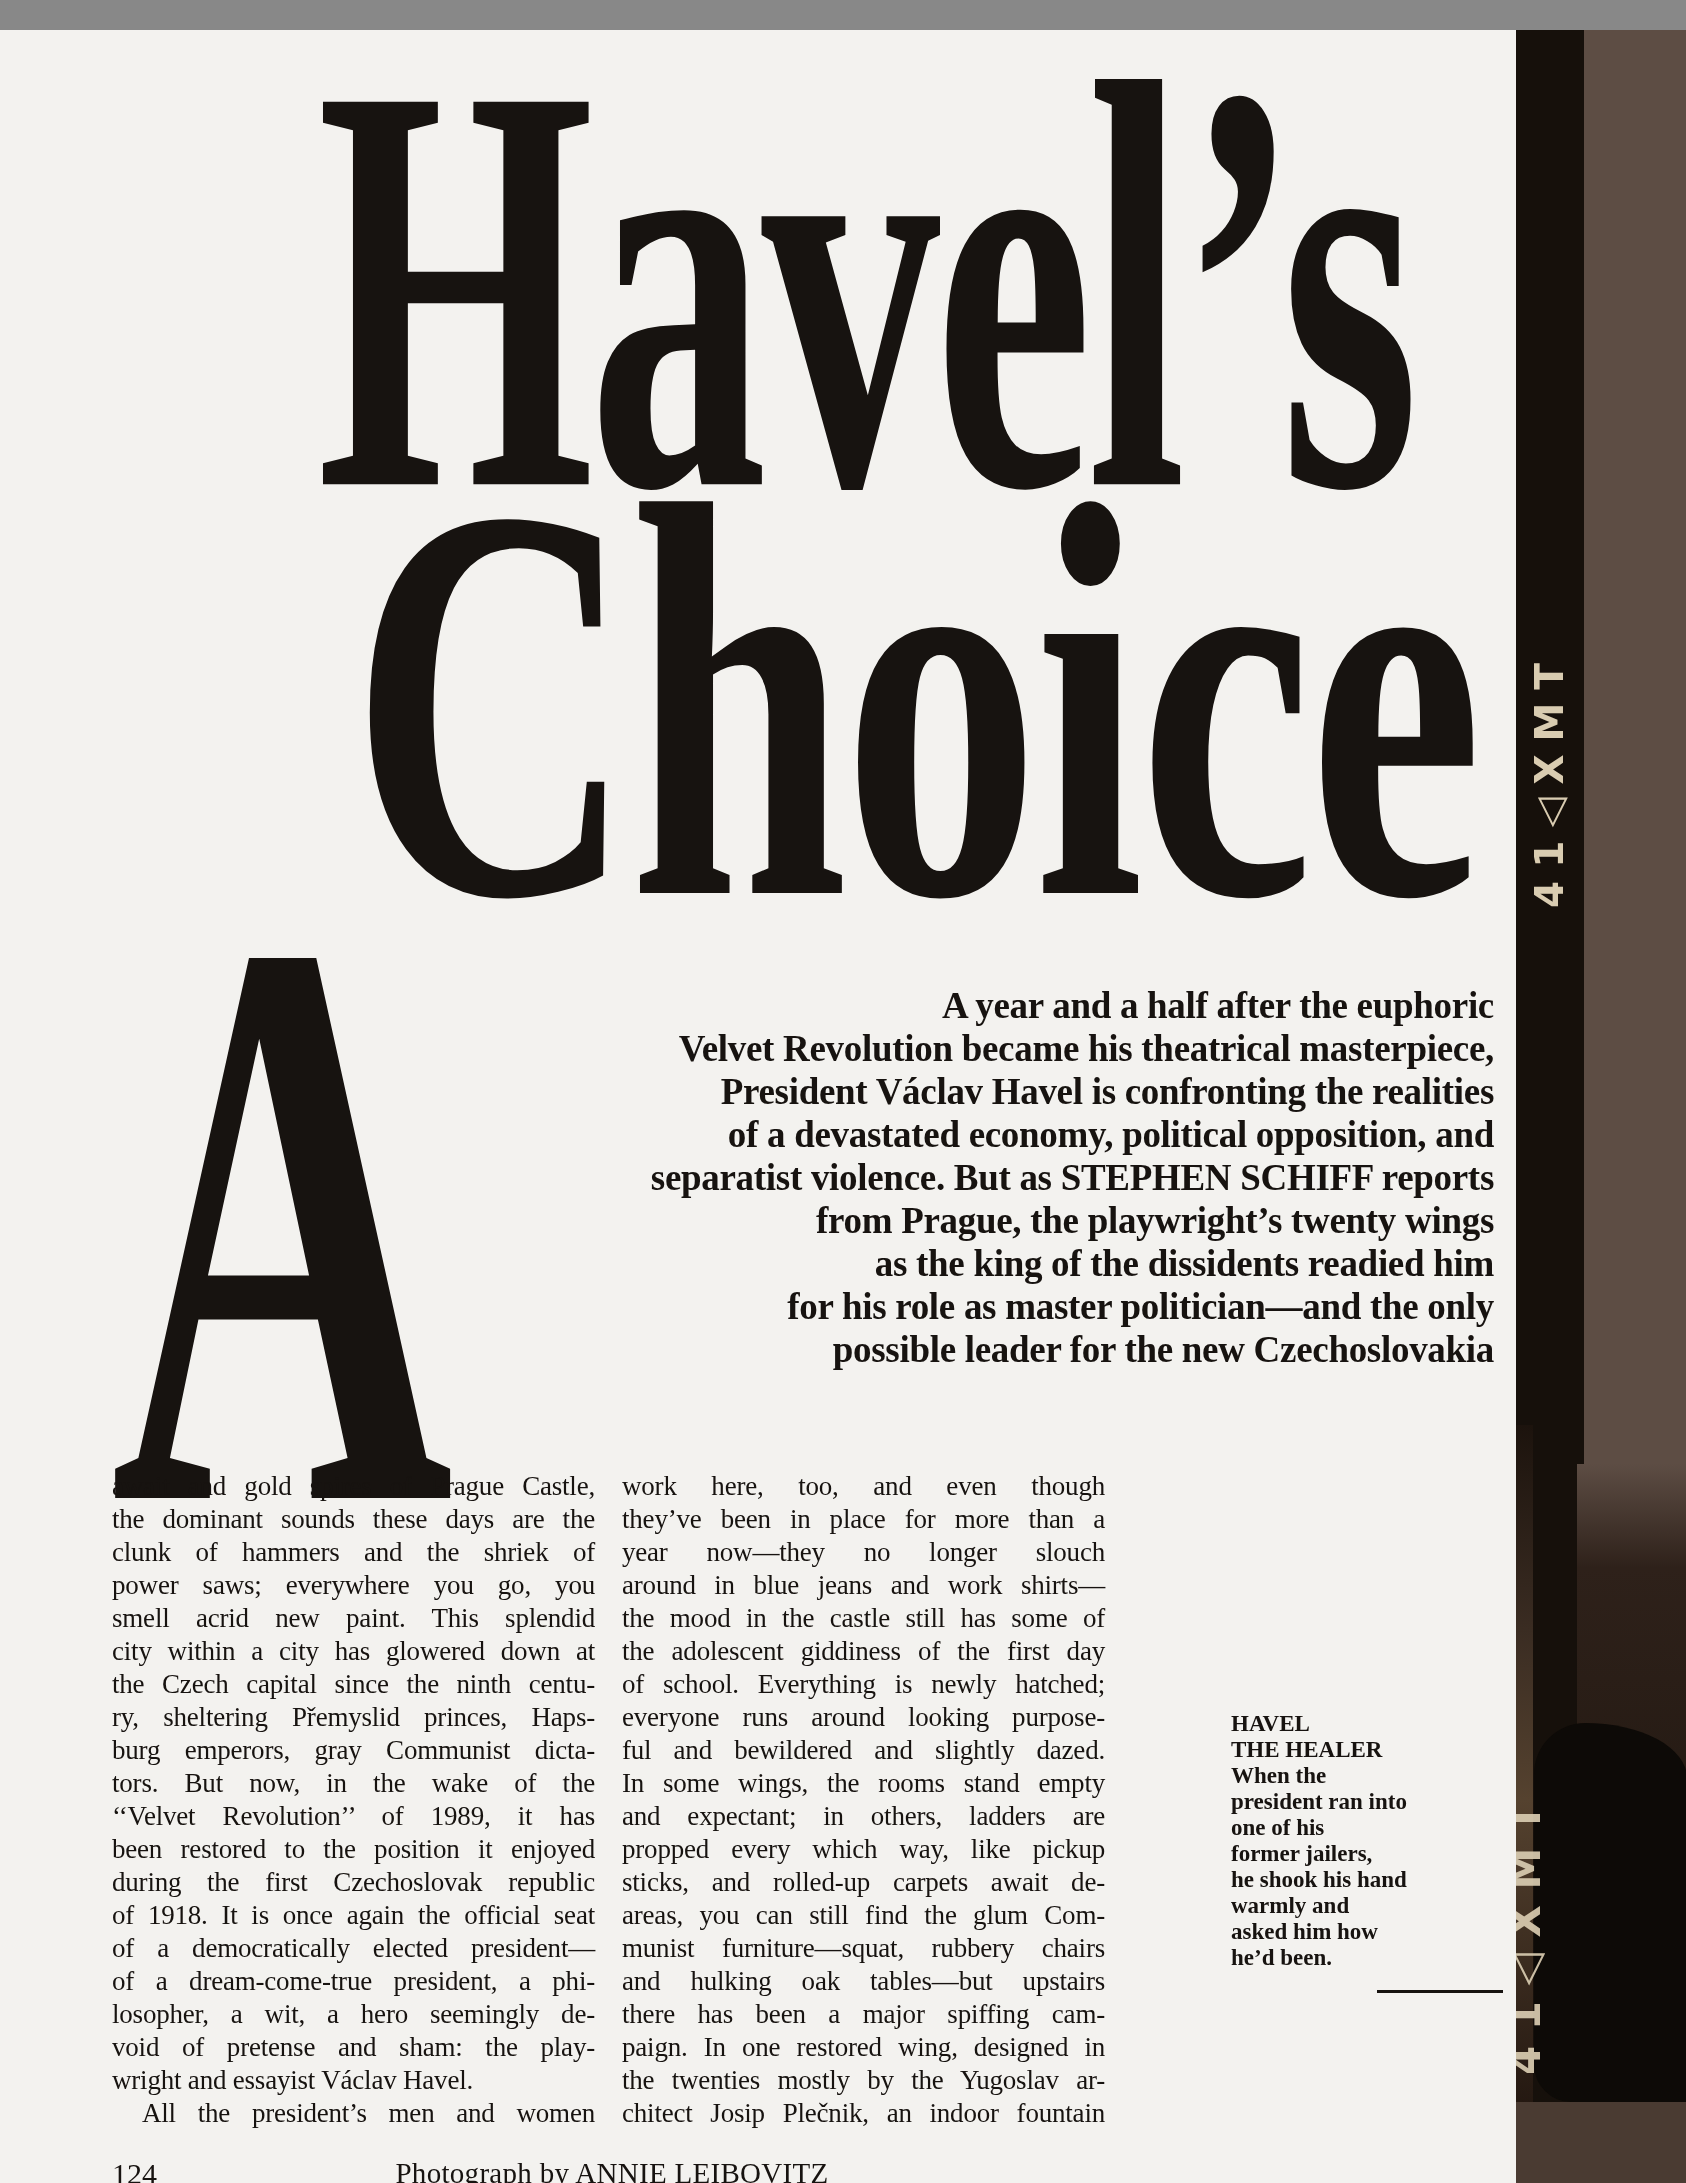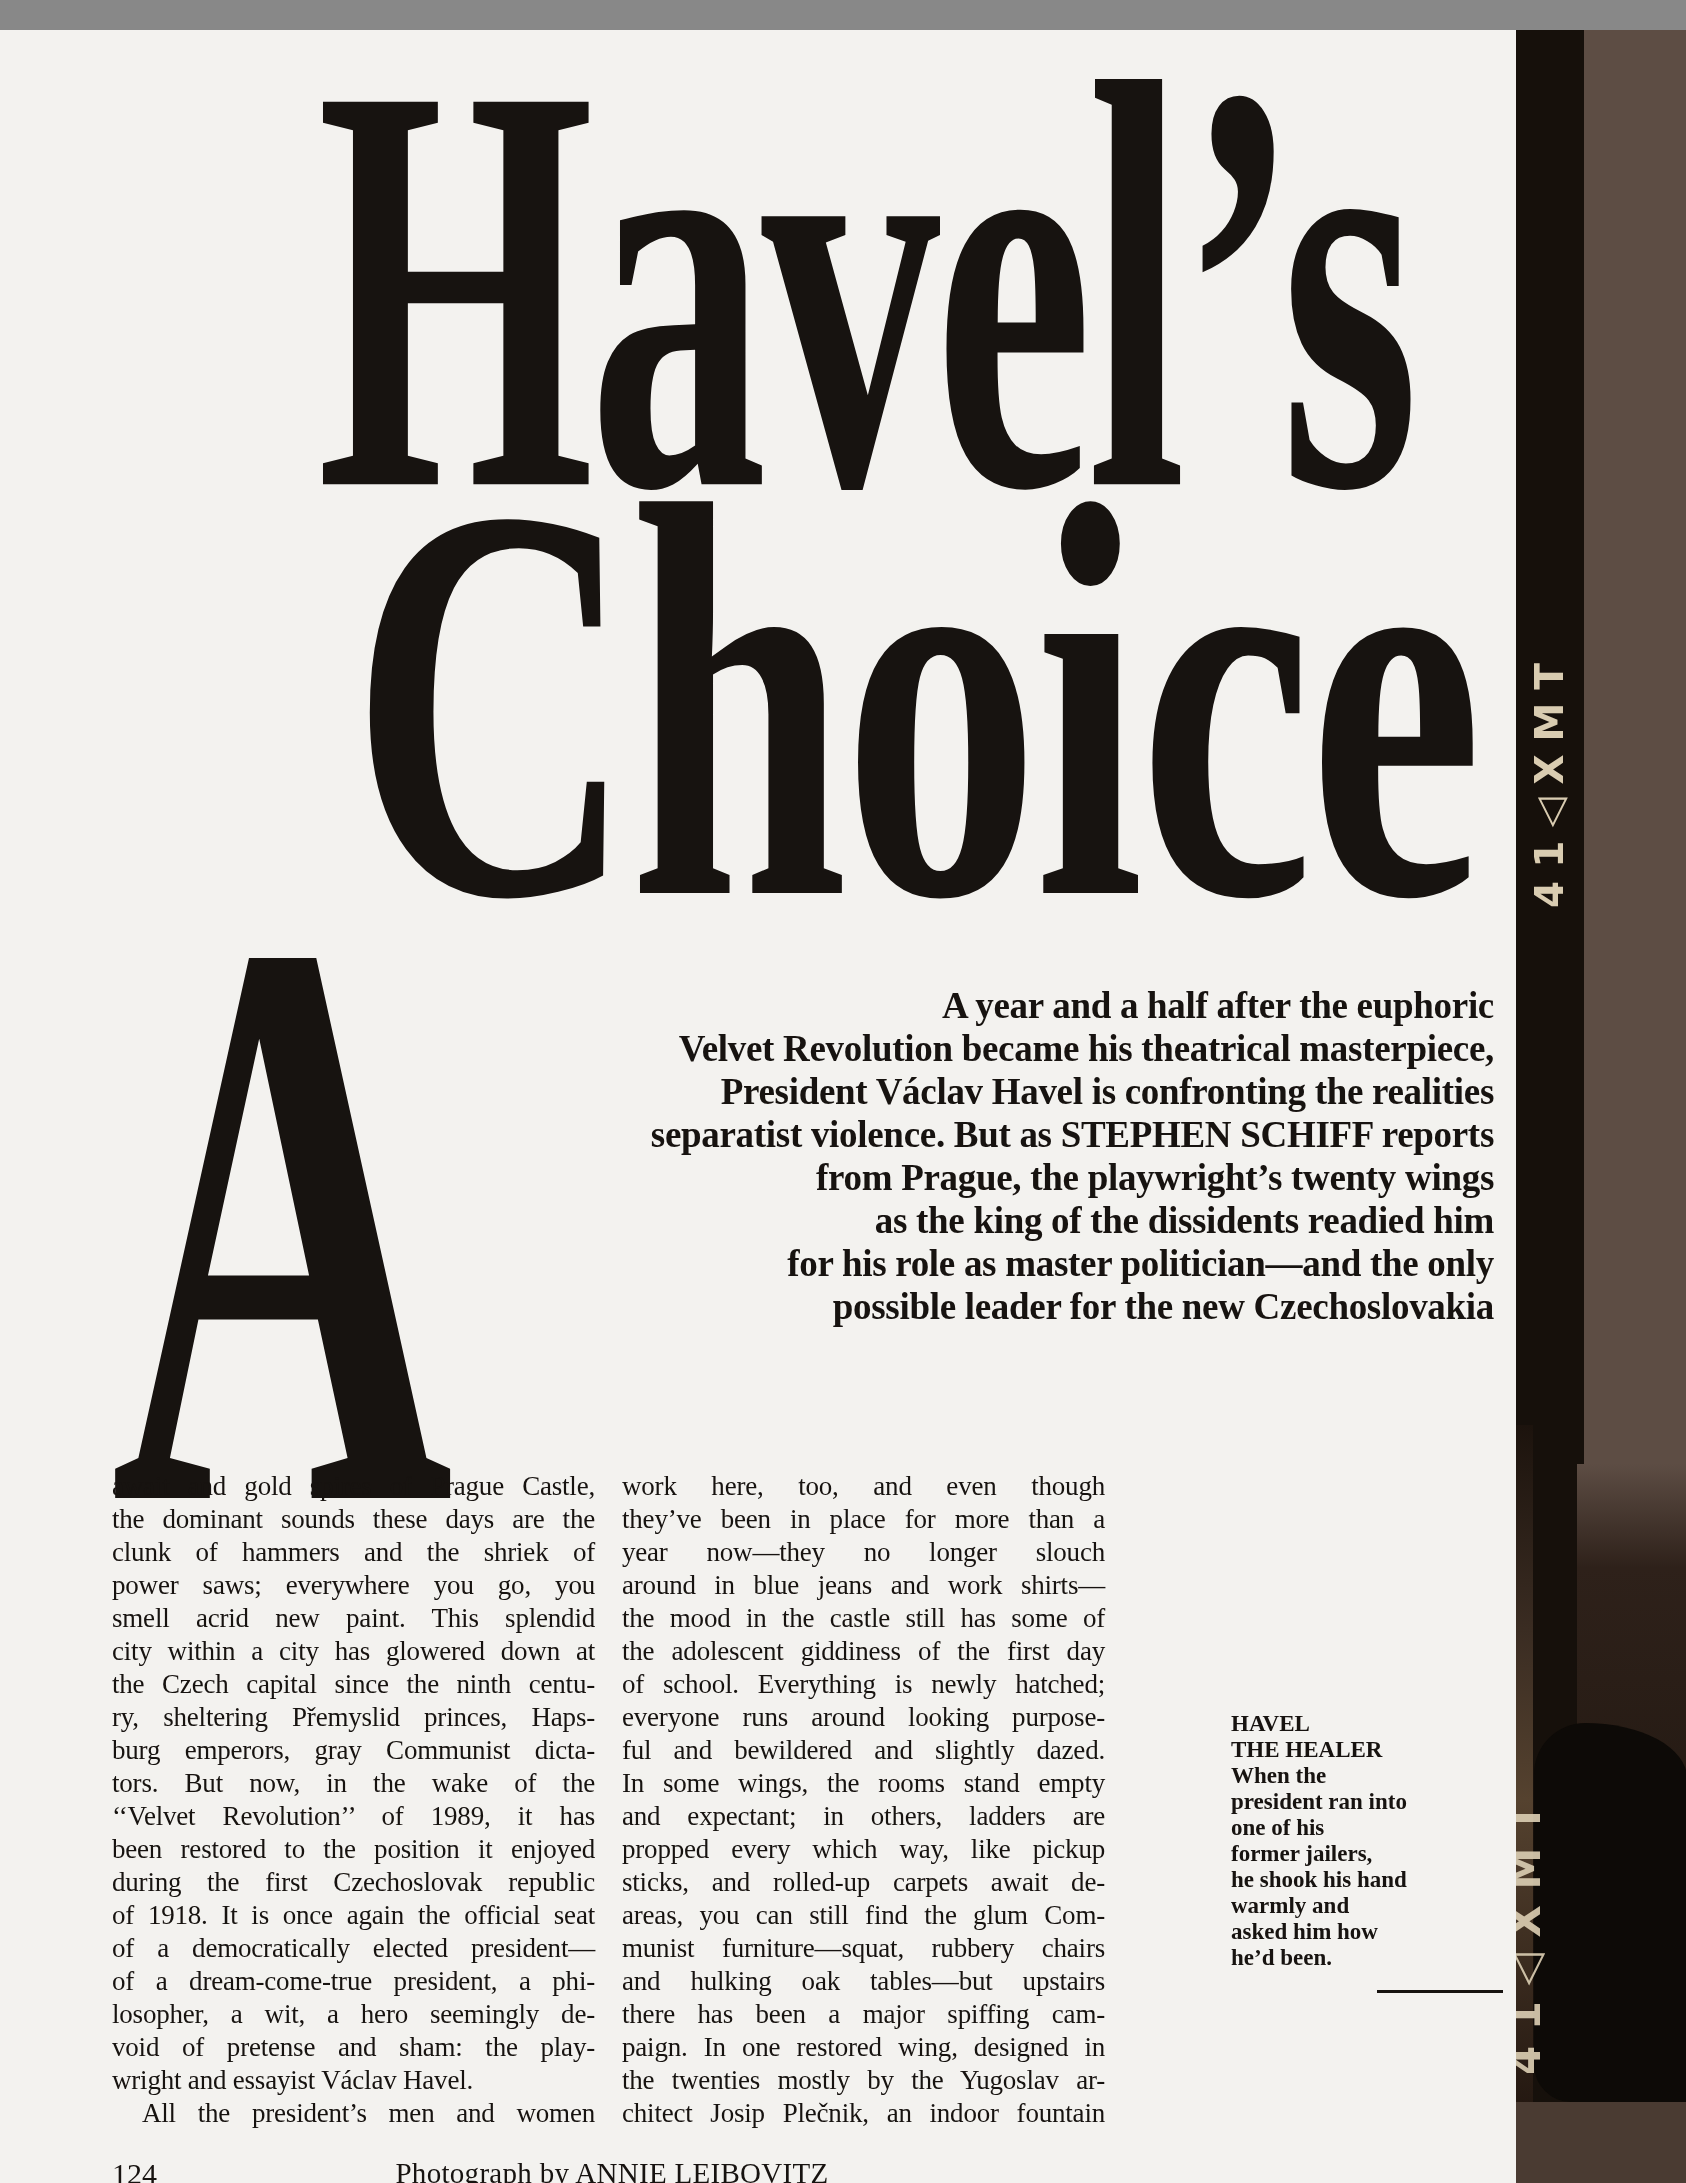--- a/index.html
+++ b/index.html
@@ -62,20 +62,21 @@
   <svg class="titles" width="1687" height="2183" viewBox="0 0 2599 3364">
     <text transform="translate(488,700) scale(1.1,1.8)" font-size="500" letter-spacing="-8" style="fill: rgb(23, 19, 16);">Havel’s</text>
     <text transform="translate(540,1330) scale(1.21,1.74)" font-size="500" letter-spacing="-6" style="fill: rgb(23, 19, 16);">Choice</text>
     <text transform="translate(170,2262) scale(1.22,2.10)" font-size="600" style="fill: rgb(23, 19, 16);">A</text>
   </svg>
 
   <div class="standfirst">
       <div class="tline">A year and a half after the euphoric</div>
       <div class="tline">Velvet Revolution became his theatrical masterpiece,</div>
       <div class="tline">President Václav Havel is confronting the realities</div>
+      <div class="tline">of a devastated economy, political opposition, and</div>
       <div class="tline">separatist violence. But as STEPHEN SCHIFF reports</div>
       <div class="tline">from Prague, the playwright’s twenty wings</div>
       <div class="tline">as the king of the dissidents readied him</div>
       <div class="tline">for his role as master politician—and the only</div>
       <div class="tline">possible leader for the new Czechoslovakia</div>
     </div>
 
   <div class="col col-left">
       <div class="tline">await and gold spires of Prague Castle,</div>
       <div class="tline">the dominant sounds these days are the</div>

